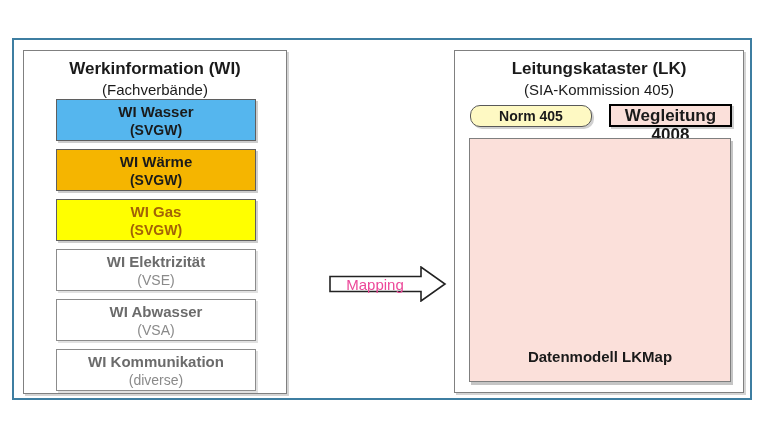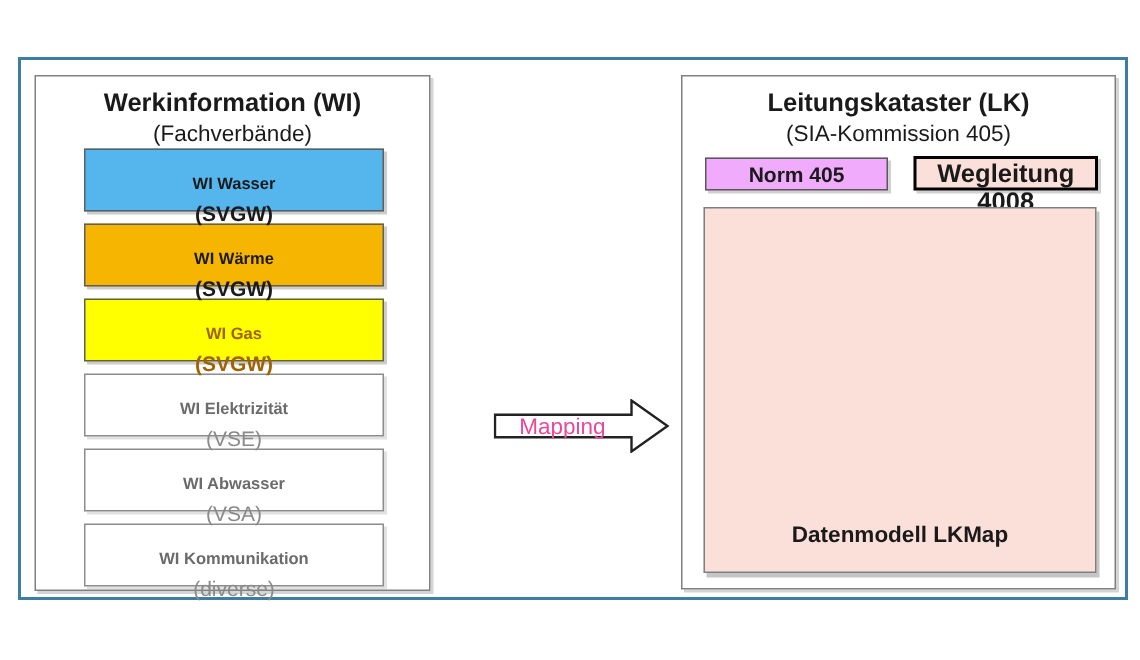--- a/index.html
+++ b/index.html
@@ -21,21 +21,21 @@
     margin:7px 0 0;text-align:center;font-size:17px;font-weight:bold;
     line-height:22px;color:#1a1a1a;
   }
   .panel-subtitle{text-align:center;font-size:15px;line-height:20px;color:#1a1a1a;}
   .rows{position:absolute;left:32px;top:48px;width:200px;}
   .row{
     height:39px;margin-bottom:8px;border:1px solid #5f5f5f;text-align:center;
     padding-top:1px;box-sizing:content-box;background:#ffffff;
     box-shadow:2px 2px 0 rgba(130,130,130,.4);
   }
-  .row .l1{font-size:11px;font-weight:bold;line-height:19px;padding-top:1px;margin-top:12px;}
+  .row .l1{font-size:15px;font-weight:bold;line-height:19px;padding-top:1px;}
   .row .l2{font-size:14px;font-weight:bold;line-height:18px;}
   .row.muted{border-color:#8c8c8c;box-shadow:2px 2px 0 rgba(170,170,170,.35);}
   .row.muted .l2{font-weight:normal;color:#8a8a8a;}
   .arrow-wrap{position:absolute;left:315px;top:226px;width:118px;height:36px;}
   .arrow-wrap svg{position:absolute;left:0;top:0;}
   .arrow-label{
     position:absolute;left:0;top:0;width:92px;height:36px;display:flex;
     align-items:center;justify-content:center;font-size:15px;color:#ec4899;
   }
   .norm-box{
@@ -95,21 +95,21 @@
     <div class="arrow-wrap">
       <svg width="118" height="36" viewBox="0 0 118 36">
         <polygon points="1,10.5 92,10.5 92,1 116,18 92,35 92,25.5 1,25.5" fill="#ffffff" stroke="#222222" stroke-width="1.6" stroke-linejoin="miter"></polygon>
       </svg>
       <span class="arrow-label">Mapping</span>
     </div>
 
     <section class="panel panel-right">
       <h2 class="panel-title">Leitungskataster (LK)</h2>
       <div class="panel-subtitle">(SIA-Kommission 405)</div>
-      <div class="norm-box" style="background-color: #f0abfc;">Norm 405</div>
+      <div class="norm-box" style="background-color: #fef9c3; border-radius: 10px;">Norm 405</div>
       <div class="weg-box" style="background-color: rgb(251, 224, 218);">Wegleitung 4008</div>
       <div class="daten-box" style="background-color: rgb(251, 224, 218);">
         <span>Datenmodell LKMap</span>
       </div>
     </section>
 
   </div>
 </div>
 
 </body></html>

